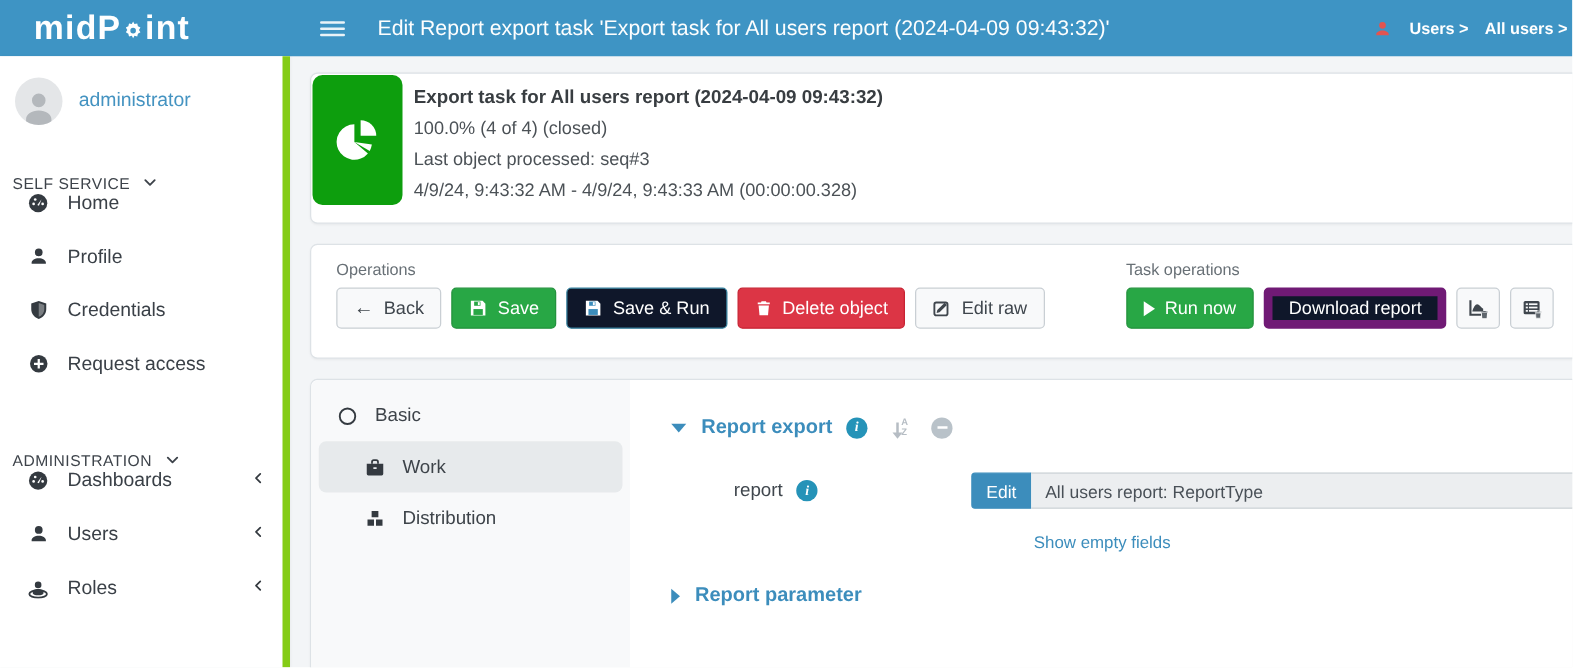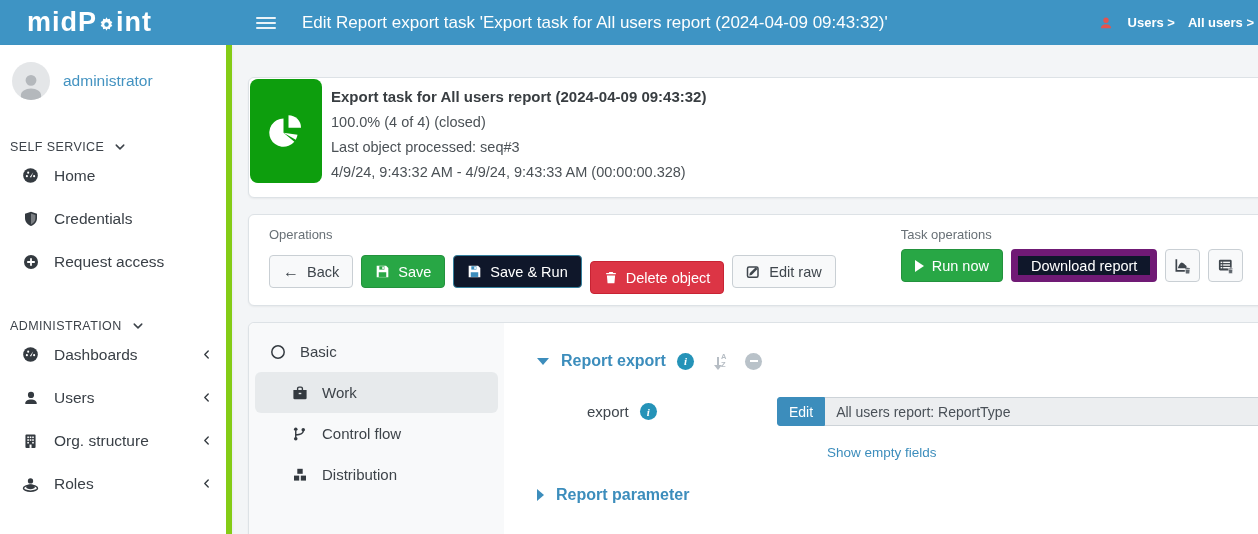--- a/index.html
+++ b/index.html
@@ -21,31 +21,31 @@
   .crumbs .crumb { color:#fff; text-decoration:none; cursor:pointer; }
   .crumb-user-icon { display:inline-flex; margin-right:2px; }
 
   
   .sidebar { position:absolute; top:45px; left:0; width:232px; bottom:0; background:#fff;
              border-right:6px solid #84cc16; box-shadow:1px 0 2px rgba(0,0,0,.04); }
   .user-panel { display:flex; align-items:center; padding:17px 0 0 12px; }
   .avatar { width:38px; height:38px; border-radius:50%; background:#e4e6e8; display:flex;
             align-items:flex-end; justify-content:center; overflow:hidden; }
   .user-name { margin-left:13px; color:#4493c1; font-size:15.5px; cursor:pointer; }
-  .side-section-label { display:flex; align-items:center; gap:10px; padding:0 0 0 10px;
+  .side-section-label { display:flex; gap:10px; padding:0 0 0 10px;
             margin-top:36px; font-size:12.5px; color:#3d434a; letter-spacing:.4px; cursor:pointer; }
   .side-section-label.first { margin-top:40px; }
-  .side-item { display:flex; align-items:center; height:43px; padding:0 14px 0 22px; cursor:pointer;
+  .side-item { display:flex; height:43px; padding:0 14px 0 22px; cursor:pointer;
                color:#3a4047; font-size:15.5px; }
   .side-item .si-icon { width:17px; display:inline-flex; justify-content:center; margin-right:15px; color:#343a40; }
   .side-item .si-chev { margin-left:auto; display:inline-flex; color:#343a40; }
   .c-red { color:#e25450; } .c-orange { color:#f0a30a; } .c-green { color:#28a745; }
 
   
-  .content { position:absolute; left:232px; top:45px; width:1026px; bottom:0; padding:32px 0 0 16px; }
+  .content { position:absolute; left:232px; top:45px; width:1026px; bottom:0; padding:13px 0 0 16px; }
   .card { width:1058px; background:#fff; border:1px solid #dde2e6; border-radius:6px;
           box-shadow:0 1px 2px rgba(0,0,0,.05); }
 
   
   .summary-card { position:relative; height:121px; margin-bottom:16px; }
   .summary-icon-box { position:absolute; top:1px; left:1px; width:72px; height:104px;
           background:#0d9e0d; border-radius:8px; display:flex; align-items:center; justify-content:center; }
   .summary-text { margin-left:82px; padding-top:10px; }
   .summary-title { font-size:15px; font-weight:bold; color:#383d41; }
   .summary-line { font-size:14.5px; color:#4b5156; margin-top:9px; }
@@ -54,21 +54,21 @@
   .ops-card { height:92px; margin-bottom:16px; display:flex; align-items:flex-start; padding:12px 0 0 20px; }
   .ops-group { display:flex; flex-direction:column;justify-content:flex-end; }
   .ops-label { font-size:13px; color:#687076; margin-bottom:7px; }
   .btn-row { display:flex; gap:8px; align-items:center; }
   .btn { height:33px; display:inline-flex; align-items:center; gap:8px; padding:0 13px;
          border-radius:4px; font-size:14.5px; font-weight:500; border:1px solid transparent;
          cursor:pointer; font-family:inherit; white-space:nowrap; }
   .btn-default { background:#f8f9fa; border-color:#c9cfd4; color:#3f464d; }
   .btn-success { background:#28a745; border-color:#23923d; color:#fff; }
   .btn-primary { background:#0f172a; border-color:#34809d; color:#fff; }
-  .btn-danger  { background:#dc3545; border-color:#c82333; color:#fff;margin-top:12px; }
+  .btn-danger  { background:#dc3545; border-color:#c82333; color:#fff; }
   .btn-dl { border:7px solid #701a75; }
   .btn-icon { width:35px; padding:0; justify-content:center; color:#3f464d; }
   .vdiv { width:1px; height:64px; background:#cfd4d9; margin:3px 32px 0 33px; }
   .vdiv2 { margin:3px 30px 0 46px; }
   .floppy .d { fill:#28a745; } .btn-primary .floppy .d { fill:#3c8dbc; }
   .arrow-left-glyph { font-size:16px; line-height:1; color:#3f464d; }
   .tri-right { width:0; height:0; border-top:6px solid transparent; border-bottom:6px solid transparent;
                border-left:9px solid #fff; }
 
   
@@ -178,20 +178,28 @@
               <circle cx="11.4" cy="8.6" r="1"></circle>
             </g>
           <path d="M7.4 9.4L10.6 5l-2 4.9z" fill="#fff"></path>
         </svg>
       </span>
       <span class="si-label">Home</span>
     </div>
     <div class="side-item">
       <span class="si-icon">
         <svg width="16" height="16" viewBox="0 0 16 16" fill="#343a40">
+          <path d="M8 8a3.1 3.1 0 1 0 0-6.2A3.1 3.1 0 0 0 8 8zm0 1.5c-3.1 0-5.7 1.6-5.7 3.5v1h11.4v-1c0-1.9-2.6-3.5-5.7-3.5z"></path>
+        </svg>
+      </span>
+      <span class="si-label">Profile</span>
+    </div>
+    <div class="side-item">
+      <span class="si-icon">
+        <svg width="16" height="16" viewBox="0 0 16 16" fill="#343a40">
           <path d="M8 .8l6 2v4.3c0 4-2.6 6.8-6 8-3.4-1.2-6-4-6-8V2.8z"></path>
           <path d="M8 2.4v11c2.5-1 4.4-3.2 4.4-6.3V3.9z" fill="#fff" opacity=".35"></path>
         </svg>
       </span>
       <span class="si-label">Credentials</span>
     </div>
     <div class="side-item">
       <span class="si-icon">
         <svg width="16" height="16" viewBox="0 0 16 16" fill="#343a40">
           <circle cx="8" cy="8" r="7"></circle>
@@ -229,44 +237,20 @@
           </svg>
       </span>
     </div>
     <div class="side-item">
       <span class="si-icon c-red">
         <svg width="16" height="16" viewBox="0 0 16 16" fill="currentColor">
           <path d="M8 8a3.1 3.1 0 1 0 0-6.2A3.1 3.1 0 0 0 8 8zm0 1.5c-3.1 0-5.7 1.6-5.7 3.5v1h11.4v-1c0-1.9-2.6-3.5-5.7-3.5z"></path>
         </svg>
       </span>
       <span class="si-label">Users</span>
-      <span class="si-chev">
-        <svg width="11" height="13" viewBox="0 0 16 16" fill="none" stroke="#343a40" stroke-width="2" stroke-linecap="round" stroke-linejoin="round">
-            <path d="M10.5 3L5.5 8l5 5"></path>
-          </svg>
-      </span>
-    </div>
-    <div class="side-item">
-      <span class="si-icon c-orange">
-        <svg width="15" height="16" viewBox="0 0 16 16" fill="currentColor">
-          <rect x="2.6" y="1" width="10.8" height="14.4" rx="1"></rect>
-          <g fill="#fff">
-            <rect x="4.6" y="3.2" width="1.7" height="1.7"></rect>
-              <rect x="7.2" y="3.2" width="1.7" height="1.7"></rect>
-              <rect x="9.8" y="3.2" width="1.7" height="1.7"></rect>
-            <rect x="4.6" y="6.1" width="1.7" height="1.7"></rect>
-              <rect x="7.2" y="6.1" width="1.7" height="1.7"></rect>
-              <rect x="9.8" y="6.1" width="1.7" height="1.7"></rect>
-            <rect x="4.6" y="9" width="1.7" height="1.7"></rect>
-              <rect x="9.8" y="9" width="1.7" height="1.7"></rect>
-            <rect x="7" y="11.8" width="2.1" height="3.6"></rect>
-          </g>
-        </svg>
-      </span>
-      <span class="si-label">Org. structure</span>
       <span class="si-chev">
         <svg width="11" height="13" viewBox="0 0 16 16" fill="none" stroke="#343a40" stroke-width="2" stroke-linecap="round" stroke-linejoin="round">
             <path d="M10.5 3L5.5 8l5 5"></path>
           </svg>
       </span>
     </div>
     <div class="side-item">
       <span class="si-icon c-green">
         <svg width="17" height="17" viewBox="0 0 16 16" fill="currentColor">
           <ellipse cx="8" cy="12.4" rx="6.6" ry="2.8" fill="none" stroke="currentColor" stroke-width="1.4"></ellipse>
@@ -421,31 +405,20 @@
             <svg width="16" height="16" viewBox="0 0 16 16" fill="#343a40">
               <path d="M5.6 5V3.5c0-.8.6-1.4 1.4-1.4h2c.8 0 1.4.6 1.4 1.4V5" fill="none" stroke="#343a40" stroke-width="1.4"></path>
               <path d="M1.4 5h13.2v8a1.3 1.3 0 0 1-1.3 1.3H2.7A1.3 1.3 0 0 1 1.4 13z"></path>
               <rect x="6.7" y="7.8" width="2.6" height="1.4" fill="#e7eaec"></rect>
             </svg>
           </span>
           <span>Work</span>
         </div>
         <div class="menu-row sub">
           <span class="mi-icon">
-            <svg width="15" height="16" viewBox="0 0 16 16" fill="#343a40">
-              <circle cx="4" cy="3" r="1.9"></circle>
-                <circle cx="4" cy="13" r="1.9"></circle>
-                <circle cx="12" cy="3.4" r="1.9"></circle>
-              <path d="M4 4.5V12M4 9c4.5-.3 8-2 8-4.2" fill="none" stroke="#343a40" stroke-width="1.5"></path>
-            </svg>
-          </span>
-          <span>Control flow</span>
-        </div>
-        <div class="menu-row sub">
-          <span class="mi-icon">
             <svg width="16" height="16" viewBox="0 0 16 16" fill="#343a40">
               <rect x="5.3" y="1.8" width="5.4" height="5"></rect>
               <rect x="2" y="8.6" width="5.2" height="5"></rect>
               <rect x="8.8" y="8.6" width="5.2" height="5"></rect>
             </svg>
           </span>
           <span>Distribution</span>
         </div>
       </div>
 
@@ -461,21 +434,21 @@
                 <span>Z</span>
               </span>
           </span>
           <span class="minus-badge">
               <i></i>
             </span>
         </div>
 
         <div class="field-row">
           <div class="field-label-wrap">
-            <span class="field-label">export</span>
+            <span class="field-label">report</span>
             <span class="info-badge">i</span>
           </div>
           <div class="input-group">
             <button class="edit-btn">Edit</button>
             <div class="ro-field">All users report: ReportType</div>
           </div>
         </div>
 
         <span class="show-empty">Show empty fields</span>
 

